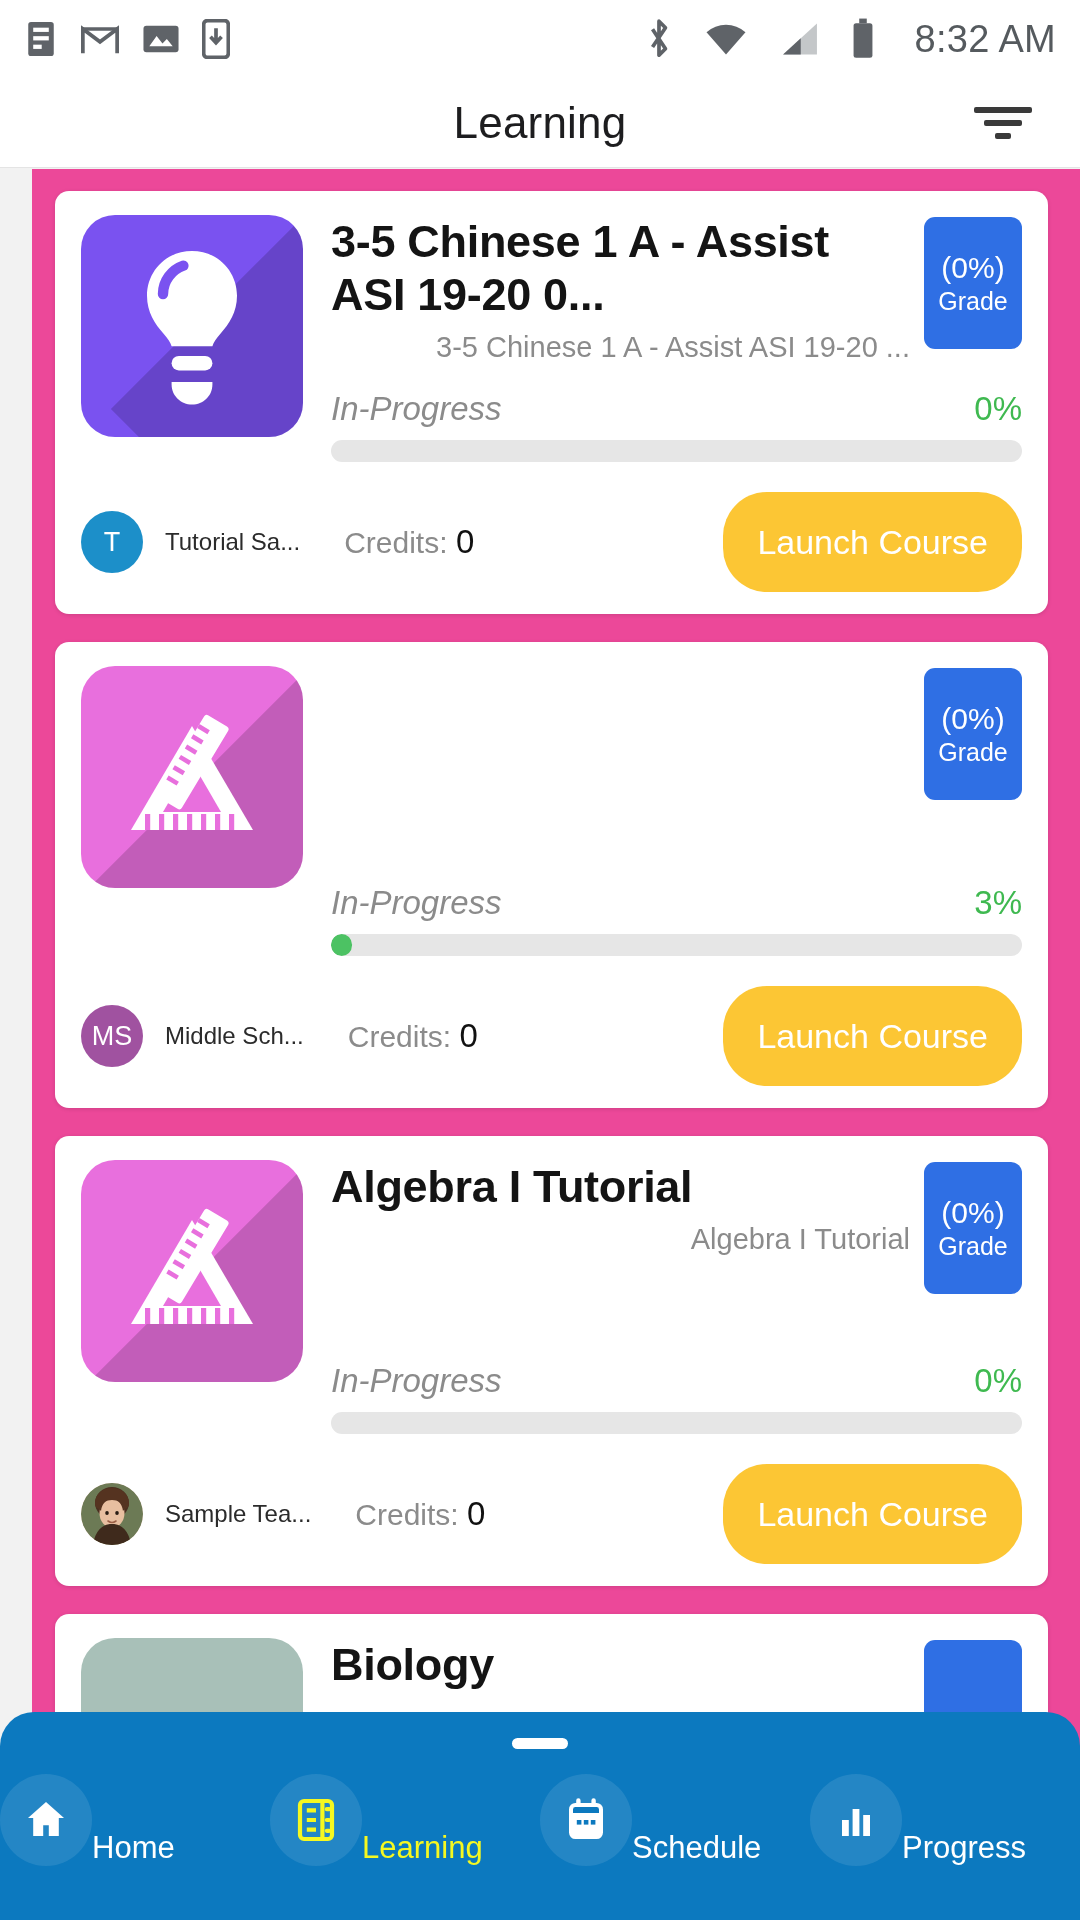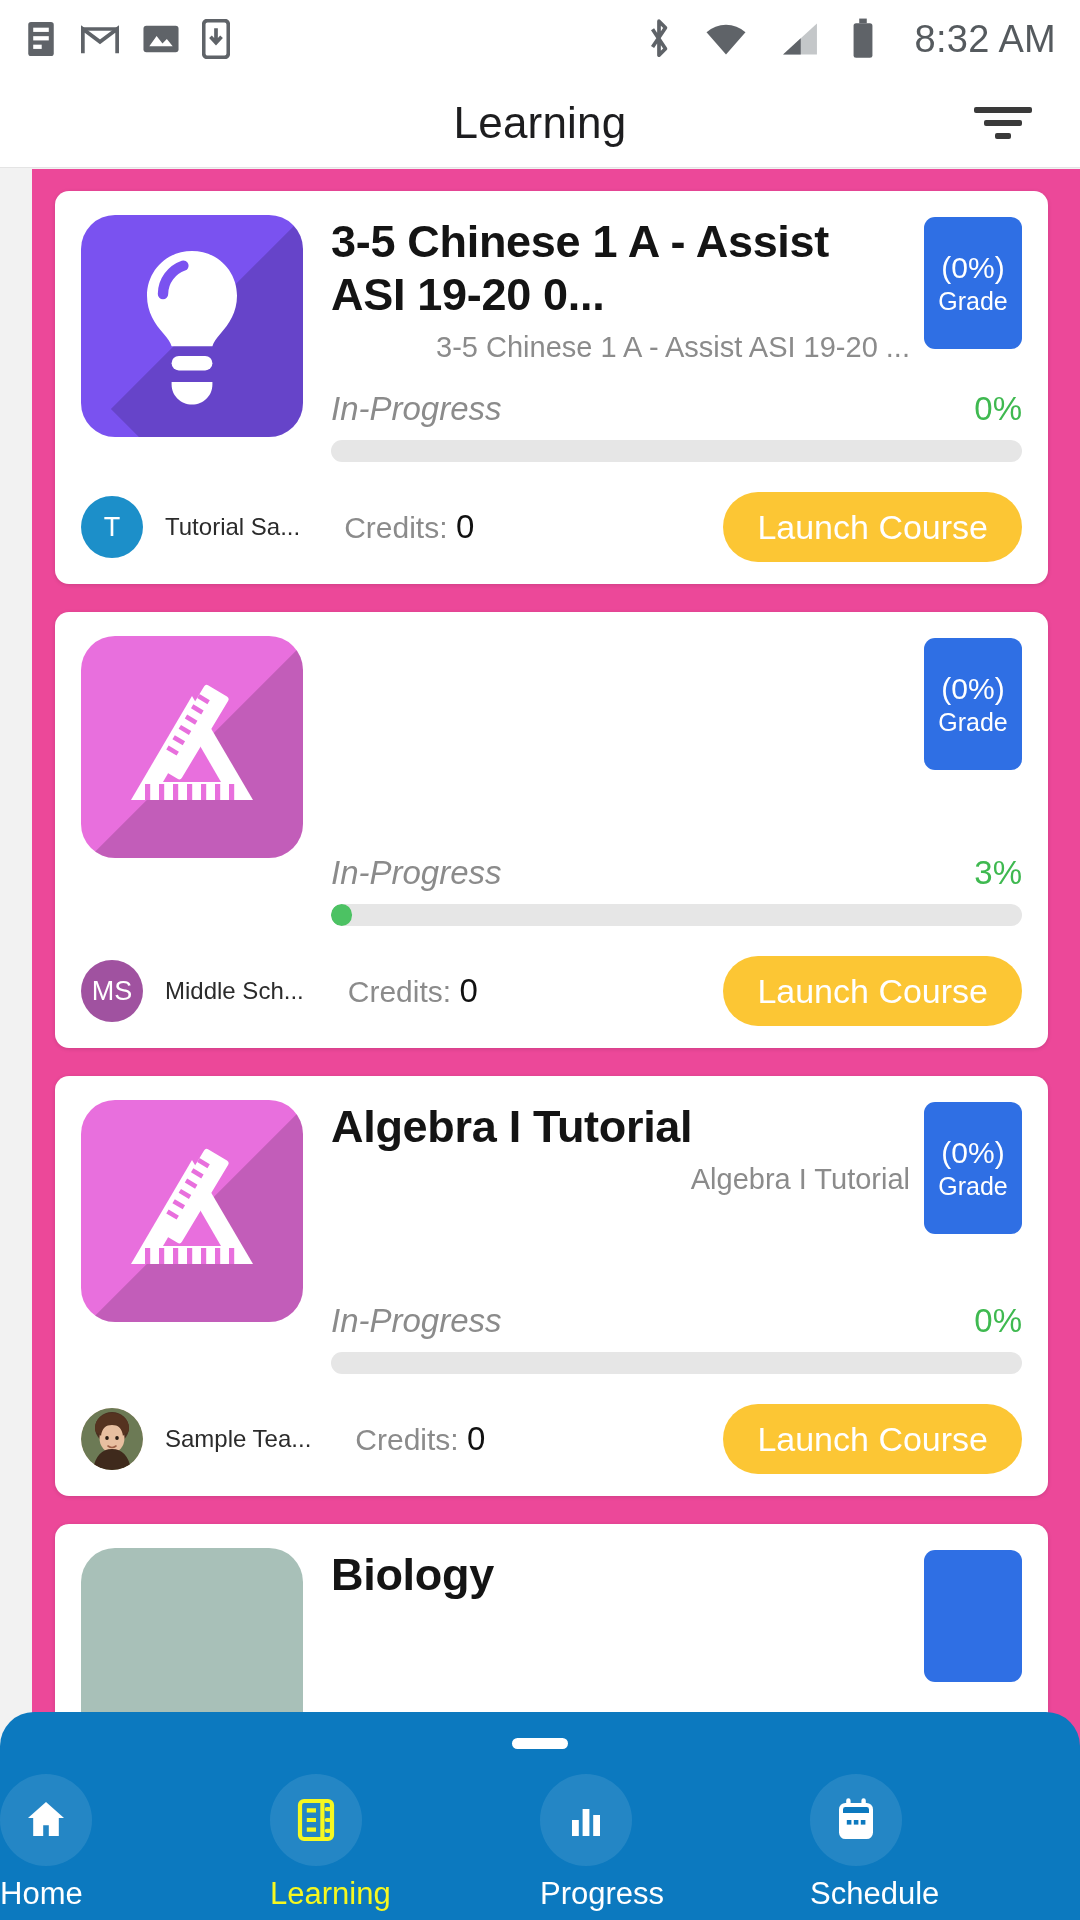--- a/index.html
+++ b/index.html
@@ -107,38 +107,38 @@
     color: #ffffff; font-size: 27px; overflow: hidden; position: relative;
   }
   .instructor {
     font-size: 24px; color: #2b2b2b; margin-left: 22px;
     max-width: 250px; white-space: nowrap; overflow: hidden; text-overflow: ellipsis;
   }
   .credits { font-size: 30px; color: #8b8b8b; margin-left: 44px; white-space: nowrap; }
   .credits b { color: #111111; font-weight: 400; font-size: 33px; }
   .launch-btn {
     margin-left: auto; background: #fcc634; color: #ffffff;
-    border: none; border-radius: 44px; padding: 0 34px; height: 70px;
+    border: none; border-radius: 44px; padding: 0 34px; height: 100px;
     font-size: 34px; font-family: "Liberation Sans", sans-serif;
     cursor: pointer; white-space: nowrap;
   }
 
   
   .bottomnav {
     position: absolute; left: 0; right: 0; bottom: 0; height: 208px;
     background: #0c79bf; border-radius: 34px 34px 0 0;
     display: flex; align-items: flex-start; padding-top: 62px;
   }
   .nav-handle {
     position: absolute; top: 26px; left: 50%; transform: translateX(-50%);
     width: 56px; height: 11px; background: #ffffff; border-radius: 6px;
   }
   .nav-item {
-    flex: 1 1 25%; display: flex; flex-direction: column;
-    align-items: flex-start; cursor: pointer;
+    flex: 1 1 25%; display: flex; 
+    align-items: flex-end; cursor: pointer;
   }
   .nav-ico-wrap {
     width: 92px; height: 92px; border-radius: 50%;
     background: rgba(255,255,255,.10);
     display: flex; align-items: center; justify-content: center;
   }
   .nav-label { margin-top: 10px; font-size: 31px; color: #ffffff; }
   .nav-item.active .nav-label { color: #f6f820; }
 </style>
 </head>
@@ -428,39 +428,39 @@
           <path d="M7.4 7.2h4.6M7.4 12h4.6M7.4 16.8h4.6" fill="none" stroke="#f6f820" stroke-width="2.1"></path>
           <path d="M17.4 6.6h1.2M17.4 12h1.2M17.4 17.4h1.2" fill="none" stroke="#f6f820" stroke-width="2.1" stroke-linecap="round"></path>
         </svg>
       </div>
       <div class="nav-label">Learning</div>
     </div>
 
     <div class="nav-item">
       <div class="nav-ico-wrap">
         <svg width="48" height="48" viewBox="0 0 24 24">
-          <rect x="5" y="12" width="3.4" height="8" fill="#ffffff"></rect>
-          <rect x="10.3" y="6.5" width="3.4" height="13.5" fill="#ffffff"></rect>
-          <rect x="15.6" y="9.5" width="3.4" height="10.5" fill="#ffffff"></rect>
-        </svg>
-      </div>
-      <div class="nav-label">Progress</div>
-    </div>
-
-    <div class="nav-item">
-      <div class="nav-ico-wrap">
-        <svg width="48" height="48" viewBox="0 0 24 24">
           <rect x="4.5" y="4.5" width="15" height="16" rx="2.2" fill="#ffffff"></rect>
           <path d="M8.2 2.2v4M15.8 2.2v4" stroke="#ffffff" stroke-width="2.2" stroke-linecap="round"></path>
           <rect x="4.5" y="4.5" width="15" height="4" fill="#0c79bf"></rect>
           <rect x="4.5" y="4.5" width="15" height="16" rx="2.2" fill="none" stroke="#ffffff" stroke-width="2"></rect>
           <g fill="#0c79bf">
             <rect x="7.4" y="12" width="2.3" height="2.3"></rect>
             <rect x="10.9" y="12" width="2.3" height="2.3"></rect>
             <rect x="14.4" y="12" width="2.3" height="2.3"></rect>
           </g>
         </svg>
       </div>
       <div class="nav-label">Schedule</div>
     </div>
+
+    <div class="nav-item">
+      <div class="nav-ico-wrap">
+        <svg width="48" height="48" viewBox="0 0 24 24">
+          <rect x="5" y="12" width="3.4" height="8" fill="#ffffff"></rect>
+          <rect x="10.3" y="6.5" width="3.4" height="13.5" fill="#ffffff"></rect>
+          <rect x="15.6" y="9.5" width="3.4" height="10.5" fill="#ffffff"></rect>
+        </svg>
+      </div>
+      <div class="nav-label">Progress</div>
+    </div>
   </div>
 
 </div>
 
 </body></html>

